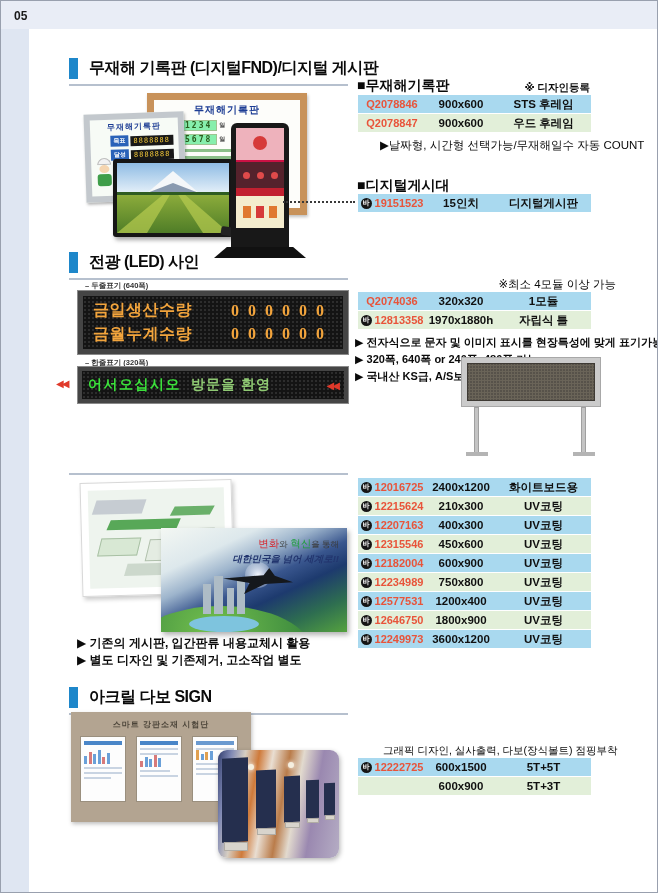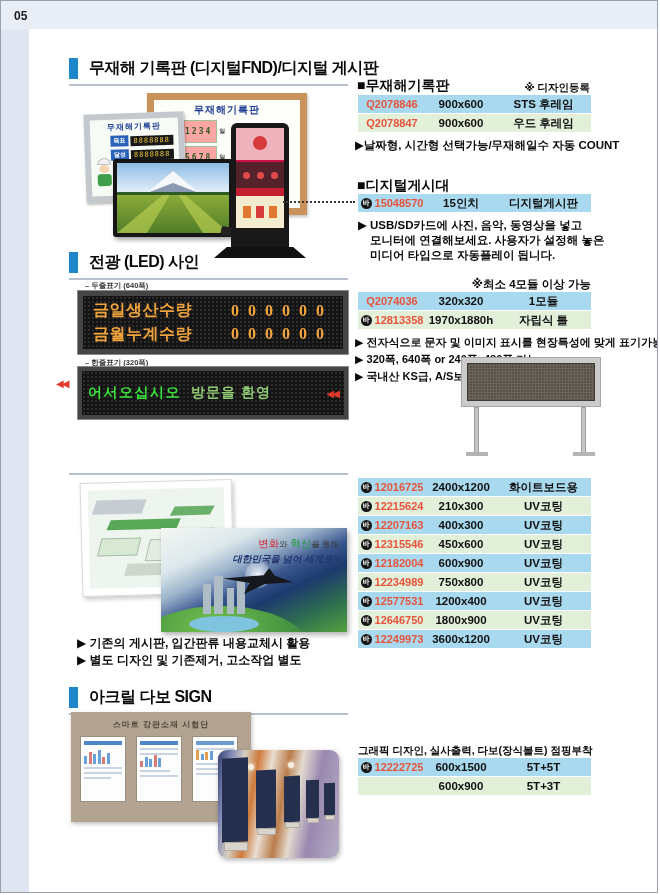--- a/index.html
+++ b/index.html
@@ -23,36 +23,36 @@
   .trow { display:flex; height:19px; border-bottom:1.5px solid #fff; }
   .trow:nth-child(odd) { background:#a9d9ef; }
   .trow:nth-child(even) { background:#e2efd9; }
   .tc { display:flex; align-items:center; justify-content:center; font-size:11.5px; font-weight:700; color:#101010; white-space:nowrap; }
   .c-code { width:68px; gap:3px; }
   .code { color:#e8543a; font-size:11px; font-weight:700; }
   .c-size { width:70px; }
   .c-desc { flex:1; }
   .ba-badge { width:11px; height:11px; border-radius:50%; background:#151515; color:#fff; font-size:7px; display:flex; align-items:center; justify-content:center; font-weight:700; flex:0 0 auto; }
 
-  .note-line { position:absolute; font-weight:700; font-size:11.5px; color:#0a0a0a; white-space:nowrap; }
+  .note-line { position:absolute; font-weight:400; font-size:11.5px; color:#0a0a0a; white-space:nowrap;margin-left:25px; }
   .note-right { text-align:right; }
   .para { position:absolute; font-weight:700; font-size:11.5px; color:#0a0a0a; line-height:15px; white-space:nowrap; }
   .blist div { line-height:17px; }
 
   .dotted { position:absolute; border-top:2px dotted #3a3a3a; }
 
   
   .cluster { position:absolute; left:70px; top:86px; width:285px; height:165px; }
   .wood-board { position:absolute; left:76px; top:6px; width:160px; height:122px; background:#fdfdfa; border:7px solid #c8925a; box-shadow:1px 2px 3px rgba(0,0,0,.25); padding:3px 6px; }
   .silver-board { position:absolute; left:14px; top:26px; width:100px; height:88px; background:#f7fbf6; border:6px solid #c3c8cd; box-shadow:1px 2px 3px rgba(0,0,0,.3); transform:rotate(-2deg); padding:2px 4px; }
   .bd-title { text-align:center; font-weight:800; color:#1c3c94; font-size:10px; letter-spacing:1px; }
   .silver-board .bd-title { font-size:8px; }
   .bd-row { display:flex; align-items:center; gap:2px; margin-top:3px; }
   .bd-label { background:#2a62b8; color:#fff; font-size:6px; font-weight:700; padding:1px 3px; }
-  .bd-val { background:#fca5a5; color:#2a5c1e; font-family:"DejaVu Sans Mono",monospace; font-size:8px; font-weight:700; padding:6px 4px; letter-spacing:2px; border:1px solid #9ec390; }
+  .bd-val { background:#86efac; color:#2a5c1e; font-family:"DejaVu Sans Mono",monospace; font-size:8px; font-weight:700; padding:0 4px; letter-spacing:2px; border:1px solid #9ec390; }
   .bd-fnd { background:#181818; color:#ffd23a; font-family:"DejaVu Sans Mono",monospace; font-size:7px; padding:1px 3px; letter-spacing:1px; }
   .bd-unit { font-size:6px; font-weight:700; color:#333; }
   .bd-greenline { height:3px; background:#8cc08a; margin-top:4px; }
   .worker { position:absolute; left:4px; bottom:8px; width:18px; height:30px; }
   .worker .hat { width:14px; height:7px; background:#f2f2f2; border:1px solid #bbb; border-radius:7px 7px 0 0; margin:0 auto; }
   .worker .face { width:10px; height:8px; background:#f5d5b0; border-radius:50%; margin:0 auto; }
   .worker .suit { width:14px; height:12px; background:#3f9e4a; border-radius:3px; margin:1px auto 0; }
   .monitor { position:absolute; left:42px; top:72px; width:120px; height:78px; background:#161616; border-radius:3px; padding:4px; box-shadow:2px 3px 4px rgba(0,0,0,.35); }
   .kiosk { position:absolute; left:160px; top:36px; width:58px; height:124px; background:#181818; border-radius:6px 6px 0 0; padding:5px; }
   .kp { width:100%; }
@@ -70,21 +70,21 @@
   .usb2:before { content:""; position:absolute; right:-1px; top:1px; width:8px; height:7px; background:#c22030; border-radius:0 4px 4px 0; }
 
   
   .mini-label { position:absolute; font-size:7.5px; font-weight:700; color:#333; white-space:nowrap; }
   .ledboard { position:absolute; background:#141414; border:5px solid #454545; outline:1px solid #8a8a8a;
     background-image:radial-gradient(#2d2d2d 1px, transparent 1.2px); background-size:4px 4px; }
   .led1 { left:77px; top:290px; width:270px; height:63px; display:flex; flex-direction:column; justify-content:space-evenly; padding:2px 10px; }
   .led-line { display:flex; align-items:center; justify-content:space-between; }
   .led-label { color:#f2a43c; font-weight:800; font-size:16px; letter-spacing:0.5px; }
   .led-digits { color:#f2a43c; font-weight:800; font-size:16px; letter-spacing:9px; font-family:Liberation Serif, serif; }
-  .led2 { left:77px; top:366px; width:270px; height:52px; border-width:4px; display:flex; align-items:center; gap:10px; padding:0 6px; }
+  .led2 { left:77px; top:366px; width:270px; height:36px; border-width:4px; display:flex; align-items:center; gap:10px; padding:0 6px; }
   .g1 { color:#3be23b; font-size:14px; font-weight:800; letter-spacing:1.5px; white-space:nowrap; }
   .g2 { color:#8fc973; font-size:14px; font-weight:800; letter-spacing:1px; white-space:nowrap; }
   .arr { color:#e0392a; font-size:10px; font-weight:700; letter-spacing:-2px; white-space:nowrap; }
   .arr-out { position:absolute; left:55px; top:377px; }
   .arr-in { margin-left:auto; }
 
   
   .stand { position:absolute; left:460px; top:356px; width:140px; height:100px; }
   .stand .frame { position:absolute; left:0; top:0; width:140px; height:50px; background:#cbcbcb; border:1px solid #a8a8a8; padding:5px; }
   .stand .panel { width:100%; height:100%; background:#57524a; background-image:radial-gradient(#6a6458 1px, transparent 1.2px); background-size:3px 3px; border:1px solid #3e3a34; }
@@ -235,30 +235,25 @@
   </div>
   <div class="note-line" style="left:354px; top:137px;">▶날짜형, 시간형 선택가능/무재해일수 자동 COUNT</div>
 
   <div class="rhead" style="left:356px; top:176px;">
     <span class="h2">■디지털게시대</span>
   </div>
   <div class="tbl" style="left:357px; top:193px;">
     <div class="trow">
       <div class="tc c-code">
           <span class="ba-badge">바</span>
-          <span class="code">15048570</span>
+          <span class="code">19151523</span>
         </div>
       <div class="tc c-size">15인치</div>
       <div class="tc c-desc">디지털게시판</div>
     </div>
-  </div>
-  <div class="para" style="left:357px; top:217px;">
-    <div>▶ USB/SD카드에 사진, 음악, 동영상을 넣고</div>
-    <div style="padding-left:12px;">모니터에 연결해보세요. 사용자가 설정해 놓은</div>
-    <div style="padding-left:12px;">미디어 타입으로 자동플레이 됩니다.</div>
   </div>
 
   <div class="note-line note-right" style="left:357px; top:276px; width:233px;">※최소 4모듈 이상 가능</div>
   <div class="tbl" style="left:357px; top:291px;">
     <div class="trow">
       <div class="tc c-code">
           <span class="code">Q2074036</span>
         </div>
       <div class="tc c-size">320x320</div>
       <div class="tc c-desc">1모듈</div>

